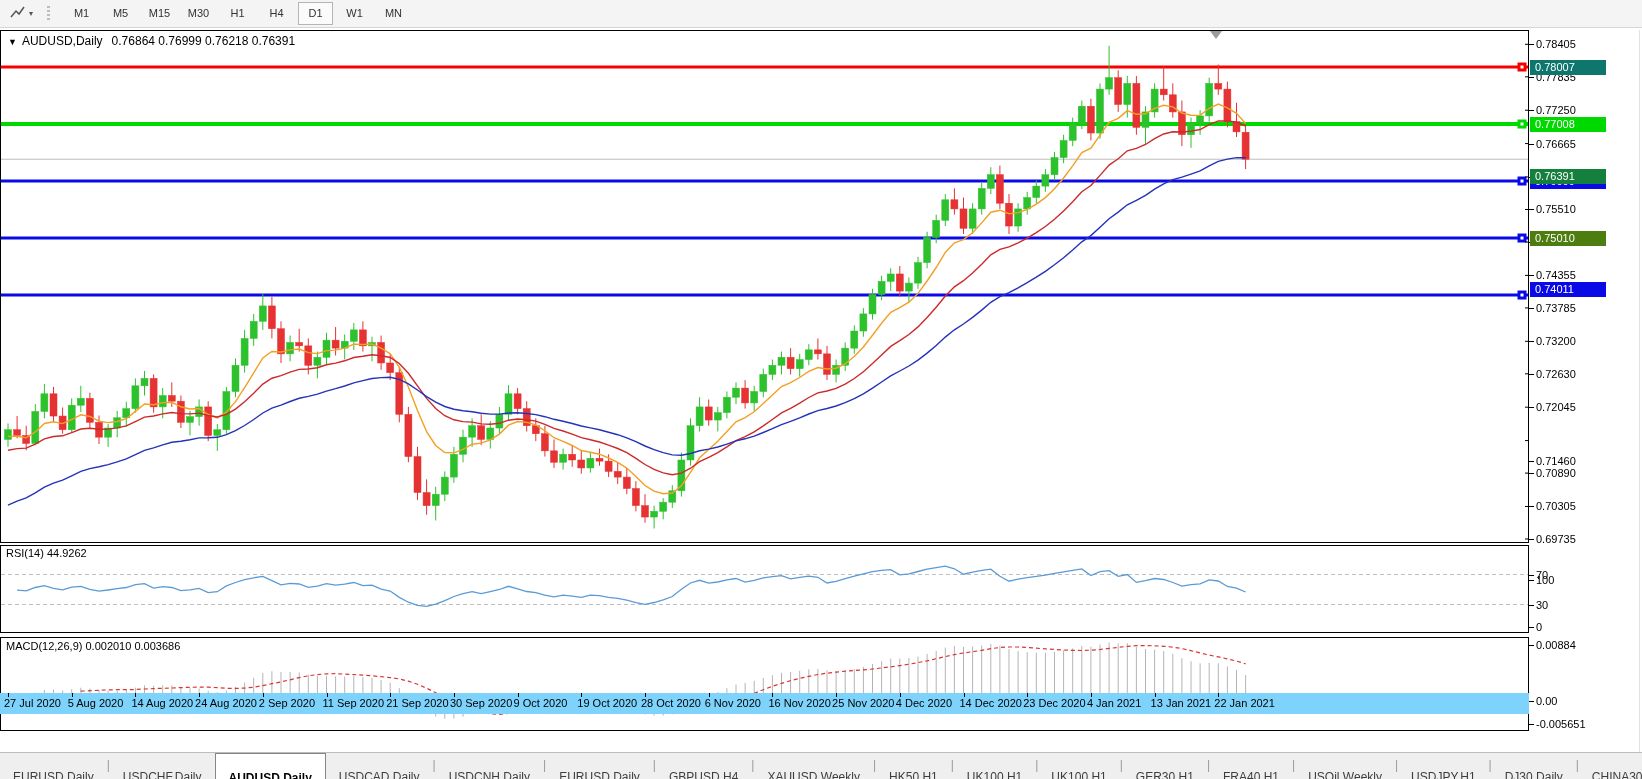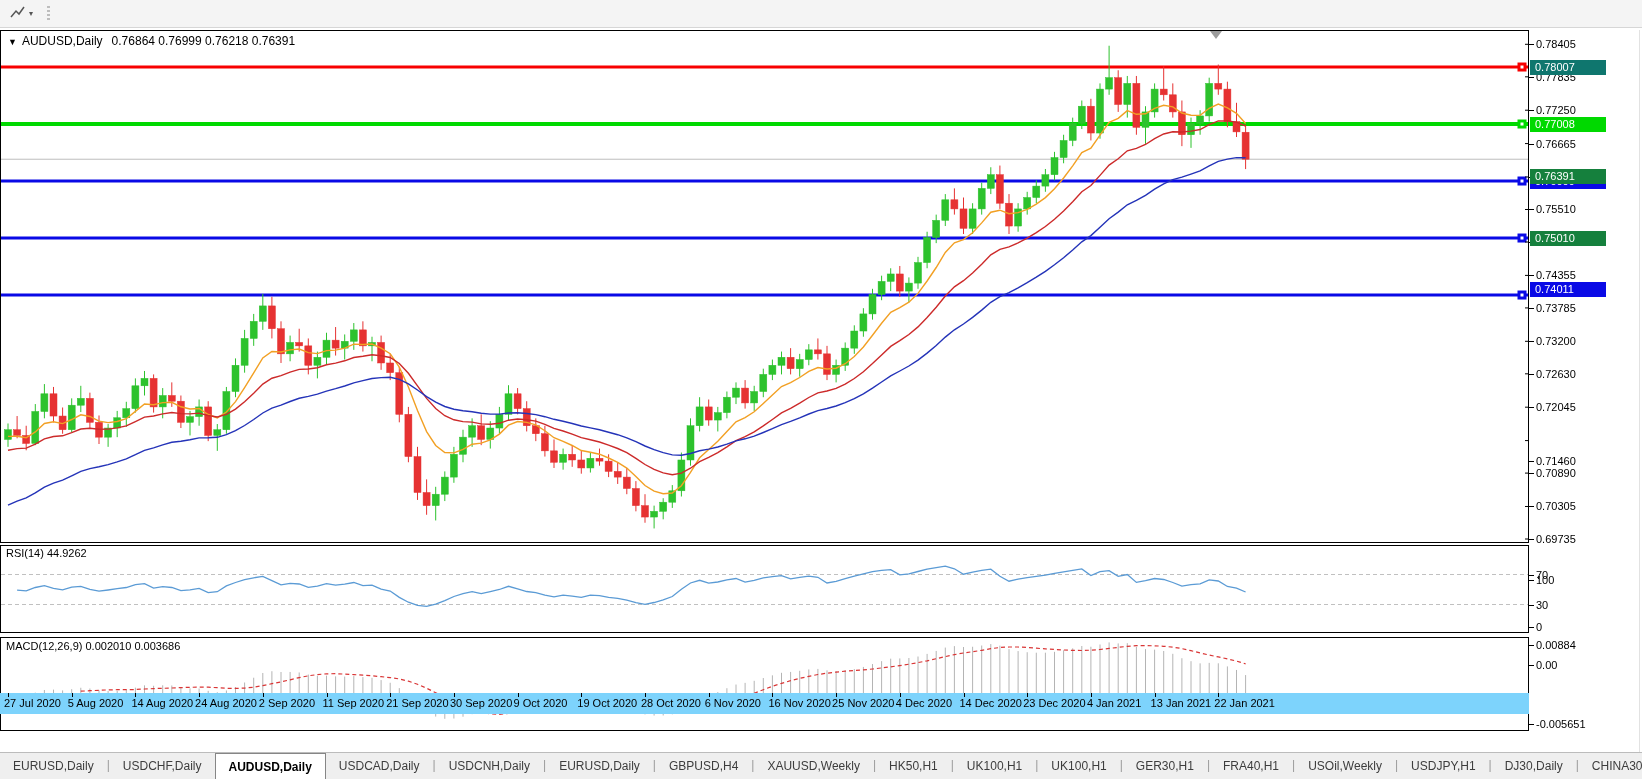--- a/index.html
+++ b/index.html
@@ -34,39 +34,50 @@
          font-size:11px;padding-left:5px;box-sizing:border-box;white-space:nowrap;}
   .winedge{position:absolute;left:1639px;top:30px;width:1px;height:722px;background:#e2e2e2;}
   
   .dateaxis{position:absolute;left:0;top:693px;width:1529px;height:21px;background:#7dd3fc;}
   .datelabel{position:absolute;top:4px;font-size:11px;color:#000;white-space:nowrap;}
   .datetick{position:absolute;top:0;width:1px;height:4px;background:#000;}
   
   .tabbar{position:absolute;left:0;top:752px;width:1642px;height:27px;background:#efefef;
           border-top:1px solid #bcbcbc;display:flex;align-items:stretch;box-sizing:border-box;
           font-size:12px;color:#3d3d3d;overflow:hidden;}
-  .tab{padding:1px 13px;line-height:25px;white-space:nowrap;cursor:pointer;}
+  .tab{padding:12px 13px;line-height:25px;white-space:nowrap;cursor:pointer;}
   .tab.active{background:#fff;border:1px solid #868686;border-bottom:none;font-weight:700;color:#000;}
   .tabsep{line-height:25px;color:#9b9b9b;}
 </style>
 </head>
 <body>
 
 <div id="root">
 
   <div class="toolbar">
     <div class="tool-btn">
       <span>
         <svg width="16" height="14" viewBox="0 0 16 14">
             <path d="M1,12 L6,6 L9,9 L14,2" stroke="#555" fill="none" stroke-width="1.5"></path>
           </svg>
       </span>
       <span class="tool-caret">▾</span>
     </div>
     <div class="drag-handle"></div>
+    <div class="tf-group" id="tf-group">
+        <div class="tf-btn">M1</div>
+        <div class="tf-btn">M5</div>
+        <div class="tf-btn">M15</div>
+        <div class="tf-btn">M30</div>
+        <div class="tf-btn">H1</div>
+        <div class="tf-btn">H4</div>
+        <div class="tf-btn active">D1</div>
+        <div class="tf-btn">W1</div>
+        <div class="tf-btn">MN</div>
+      </div>
   </div>
 
   <svg class="panel" id="main-svg" style="top:30px" width="1529" height="513">
       <line x1="0" y1="37.00987999999991" x2="1529" y2="37.00987999999991" stroke="#f80000" stroke-width="3"></line>
       <rect x="1517.5" y="32.50987999999991" width="9" height="9" fill="#f80000"></rect>
       <rect x="1520.5" y="35.50987999999991" width="3" height="3" fill="#fff"></rect>
       <line x1="0" y1="94.01282000000022" x2="1529" y2="94.01282000000022" stroke="#00d900" stroke-width="4"></line>
       <rect x="1517.5" y="89.51282000000022" width="9" height="9" fill="#00d900"></rect>
       <rect x="1520.5" y="92.51282000000022" width="3" height="3" fill="#fff"></rect>
       <line x1="0" y1="151.01575999999991" x2="1529" y2="151.01575999999991" stroke="#0a0ae6" stroke-width="3"></line>
@@ -542,29 +553,29 @@
       <div class="tick" style="top: 304.297px;">0.73200</div>
       <div class="tick" style="top: 336.822px;">0.72630</div>
       <div class="tick" style="top: 370.202px;">0.72045</div>
       <div class="tick" style="top: 424px;">0.71460</div>
       <div class="tick" style="top: 436.106px;">0.70890</div>
       <div class="tick" style="top: 469.486px;">0.70305</div>
       <div class="tick" style="top: 502.01px;">0.69735</div>
       <div class="badge" style="top: 29.5099px; background: #0f766e;">0.78007</div>
       <div class="badge" style="top: 86.5128px; background: rgb(0, 217, 0);">0.77008</div>
       <div class="badge" style="top: 143.516px; background: rgb(10, 10, 230);">0.76009</div>
-      <div class="badge" style="top: 200.519px; background: #15803d;">0.75010</div>
+      <div class="badge" style="top: 200.519px; background: #4d7c0f;">0.75010</div>
       <div class="badge" style="top: 252px; background: rgb(10, 10, 230);">0.74011</div>
       <div class="badge" style="top: 139px; background: #15803d;">0.76391</div>
       <div class="tick" style="top: 515px; margin-top: 28px;">100</div>
       <div class="tick" style="top: 537.5px;">70</div>
       <div class="tick" style="top: 567.5px;">30</div>
       <div class="tick" style="top: 590px;">0</div>
       <div class="tick" style="top: 607.999px;">0.00884</div>
-      <div class="tick" style="top: 628px; text-align: right;">0.00</div>
+      <div class="tick" style="top: 664px; text-align: right;">0.00</div>
       <div class="tick" style="top: 686.685px;">-0.005651</div>
     </div>
   <div class="winedge"></div>
 
   <div class="dateaxis" id="dateaxis">
       <div class="datetick" style="left: 8px;"></div>
       <div class="datelabel" style="left: 4px;">27 Jul 2020</div>
       <div class="datetick" style="left: 71.7px;"></div>
       <div class="datelabel" style="left: 67.7px;">5 Aug 2020</div>
       <div class="datetick" style="left: 135.4px;"></div>

